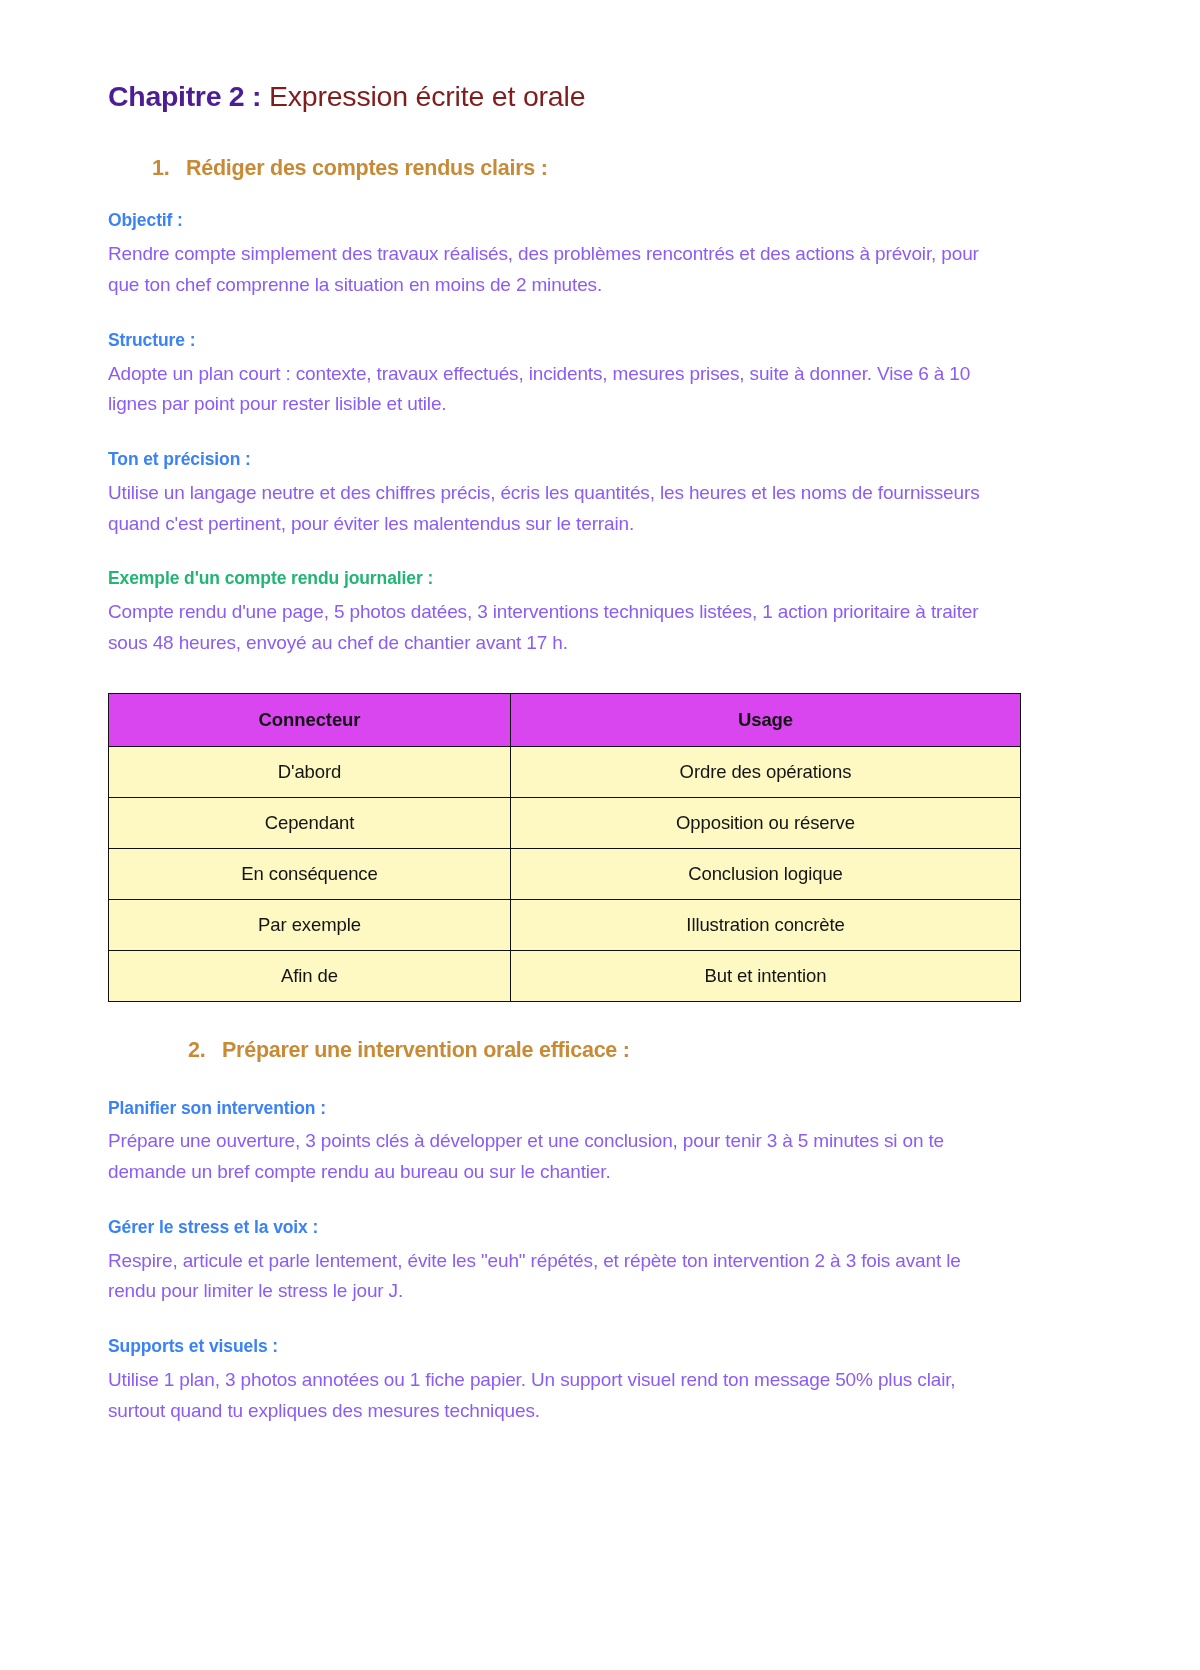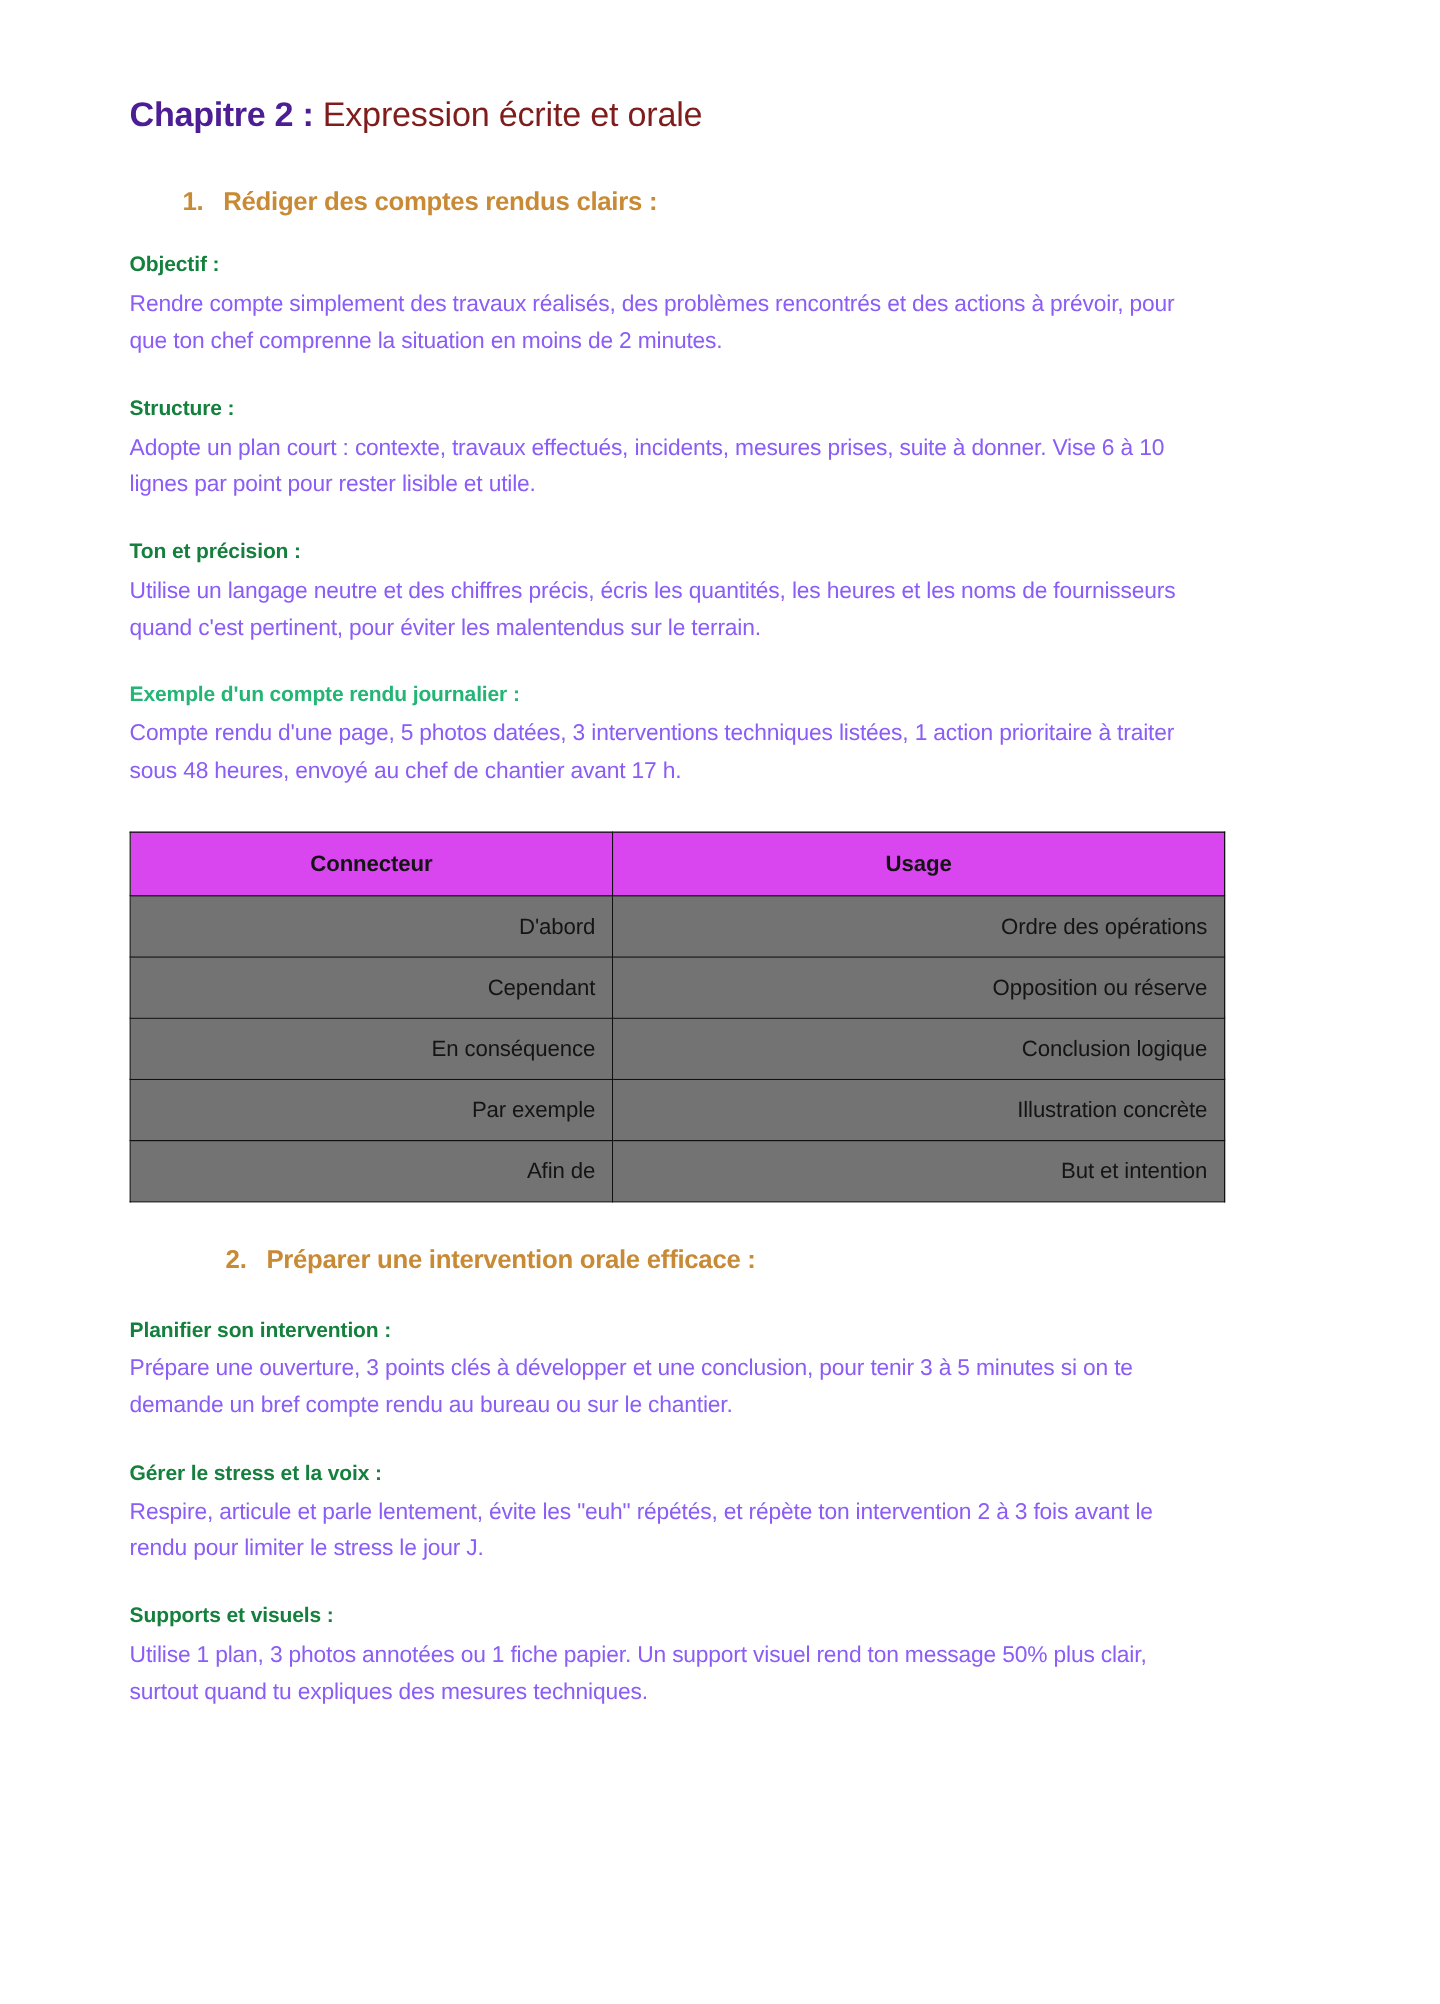--- a/index.html
+++ b/index.html
@@ -70,21 +70,21 @@
     flex: 0 1 auto;
   }
   #sec1-heading { margin-top: 42px; }
   #sec2-heading { margin-top: 0; padding-left: 80px; }
 
   
   .block { margin-top: 28px; }
   .block-title {
     font-weight: 700;
     font-size: 17.5px;
-    color: #15803d;
+    color: #3b82f6;
     letter-spacing: -0.1px;
     margin: 0 0 7px 0;
     line-height: 1.3;
   }
   .block-title.green { color: #22b573; }
   .block-body {
     font-size: 19px;
     line-height: 1.62;
     color: #8b5cf6;
     margin: 0;
@@ -110,22 +110,22 @@
   table.connector-table th {
     background: #d946ef;
     font-weight: 700;
     text-align: center;
     height: 52px;
     padding: 0 12px;
   }
   table.connector-table td {
     height: 50px;
     padding: 0 14px;
-    text-align: right;
-    background: #737373;
+    text-align: center;
+    background: #fef9c3;
   }
   table.connector-table col.c1 { width: 402px; }
   table.connector-table col.c2 { width: 510px; }
 </style>
 </head>
 <body>
 
 <div class="page">
   <div class="content">
 

